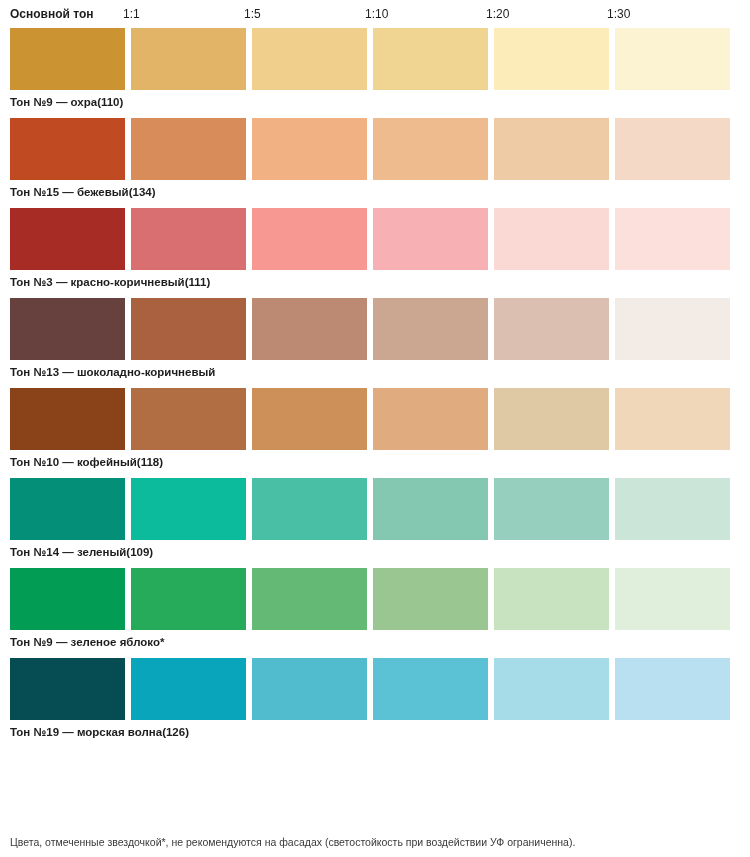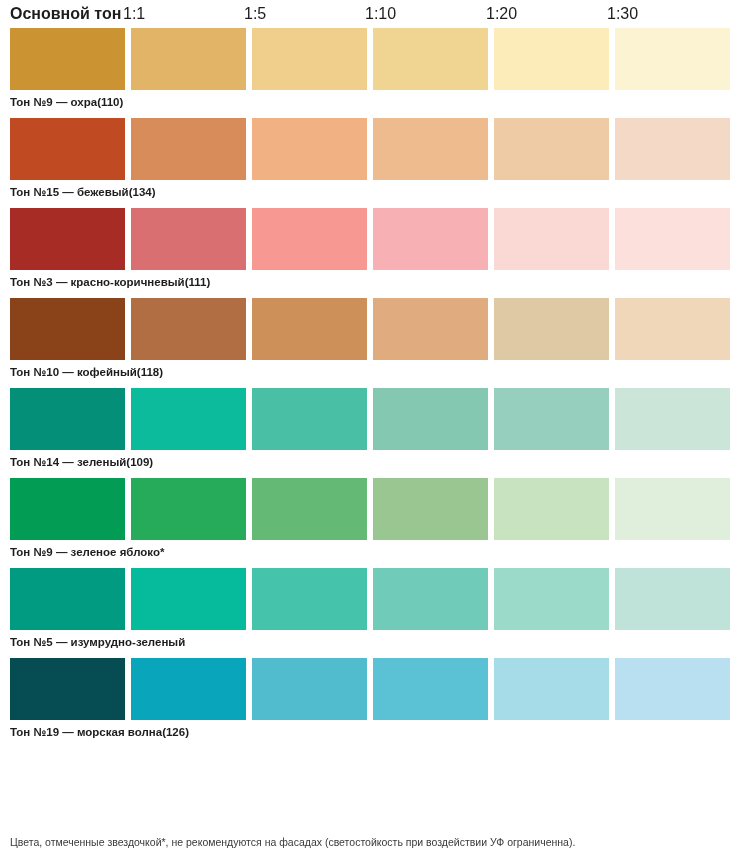--- a/index.html
+++ b/index.html
@@ -25,21 +25,21 @@
 
   
   .header-row {
     display: flex;
     align-items: center;
     height: 28px;
     padding: 0 0 0 10px;
     box-sizing: border-box;
   }
   .header-cell {
-    font-size: 16px;
+    font-size: 12px;
     line-height: 28px;
     color: #1d1d1d;
     white-space: nowrap;
     flex: 0 0 auto;
   }
   .header-cell.base {
     width: 113px;
     font-weight: bold;
   }
   .header-cell.ratio {
@@ -130,20 +130,31 @@
           <div class="swatch" style="background: rgb(217, 111, 113);"></div>
           <div class="swatch" style="background: rgb(247, 153, 146);"></div>
           <div class="swatch" style="background: rgb(247, 176, 179);"></div>
           <div class="swatch" style="background: rgb(250, 216, 211);"></div>
           <div class="swatch" style="background: rgb(251, 224, 220);"></div>
         </div>
         <div class="row-label">Тон №3 — красно-коричневый(111)</div>
       </div>
       <div class="color-row">
         <div class="swatch-strip">
+          <div class="swatch" style="background: rgb(103, 65, 61);"></div>
+          <div class="swatch" style="background: rgb(169, 97, 63);"></div>
+          <div class="swatch" style="background: rgb(188, 138, 114);"></div>
+          <div class="swatch" style="background: rgb(203, 167, 145);"></div>
+          <div class="swatch" style="background: rgb(219, 192, 178);"></div>
+          <div class="swatch" style="background: rgb(243, 236, 230);"></div>
+        </div>
+        <div class="row-label">Тон №13 — шоколадно-коричневый</div>
+      </div>
+      <div class="color-row">
+        <div class="swatch-strip">
           <div class="swatch" style="background: rgb(138, 67, 24);"></div>
           <div class="swatch" style="background: rgb(176, 110, 66);"></div>
           <div class="swatch" style="background: rgb(205, 144, 89);"></div>
           <div class="swatch" style="background: rgb(225, 171, 128);"></div>
           <div class="swatch" style="background: rgb(223, 201, 164);"></div>
           <div class="swatch" style="background: rgb(240, 215, 185);"></div>
         </div>
         <div class="row-label">Тон №10 — кофейный(118)</div>
       </div>
       <div class="color-row">
@@ -163,31 +174,20 @@
           <div class="swatch" style="background: rgb(38, 171, 91);"></div>
           <div class="swatch" style="background: rgb(100, 185, 117);"></div>
           <div class="swatch" style="background: rgb(154, 198, 146);"></div>
           <div class="swatch" style="background: rgb(200, 227, 191);"></div>
           <div class="swatch" style="background: rgb(224, 238, 220);"></div>
         </div>
         <div class="row-label">Тон №9 — зеленое яблоко*</div>
       </div>
       <div class="color-row">
         <div class="swatch-strip">
-          <div class="swatch" style="background: rgb(0, 155, 129);"></div>
-          <div class="swatch" style="background: rgb(5, 187, 156);"></div>
-          <div class="swatch" style="background: rgb(69, 195, 171);"></div>
-          <div class="swatch" style="background: rgb(112, 203, 184);"></div>
-          <div class="swatch" style="background: rgb(155, 217, 201);"></div>
-          <div class="swatch" style="background: rgb(191, 227, 216);"></div>
-        </div>
-        <div class="row-label">Тон №5 — изумрудно-зеленый</div>
-      </div>
-      <div class="color-row">
-        <div class="swatch-strip">
           <div class="swatch" style="background: rgb(6, 76, 83);"></div>
           <div class="swatch" style="background: rgb(8, 165, 187);"></div>
           <div class="swatch" style="background: rgb(81, 188, 206);"></div>
           <div class="swatch" style="background: rgb(91, 194, 214);"></div>
           <div class="swatch" style="background: rgb(166, 219, 232);"></div>
           <div class="swatch" style="background: rgb(185, 224, 240);"></div>
         </div>
         <div class="row-label">Тон №19 — морская волна(126)</div>
       </div>
     </div>

